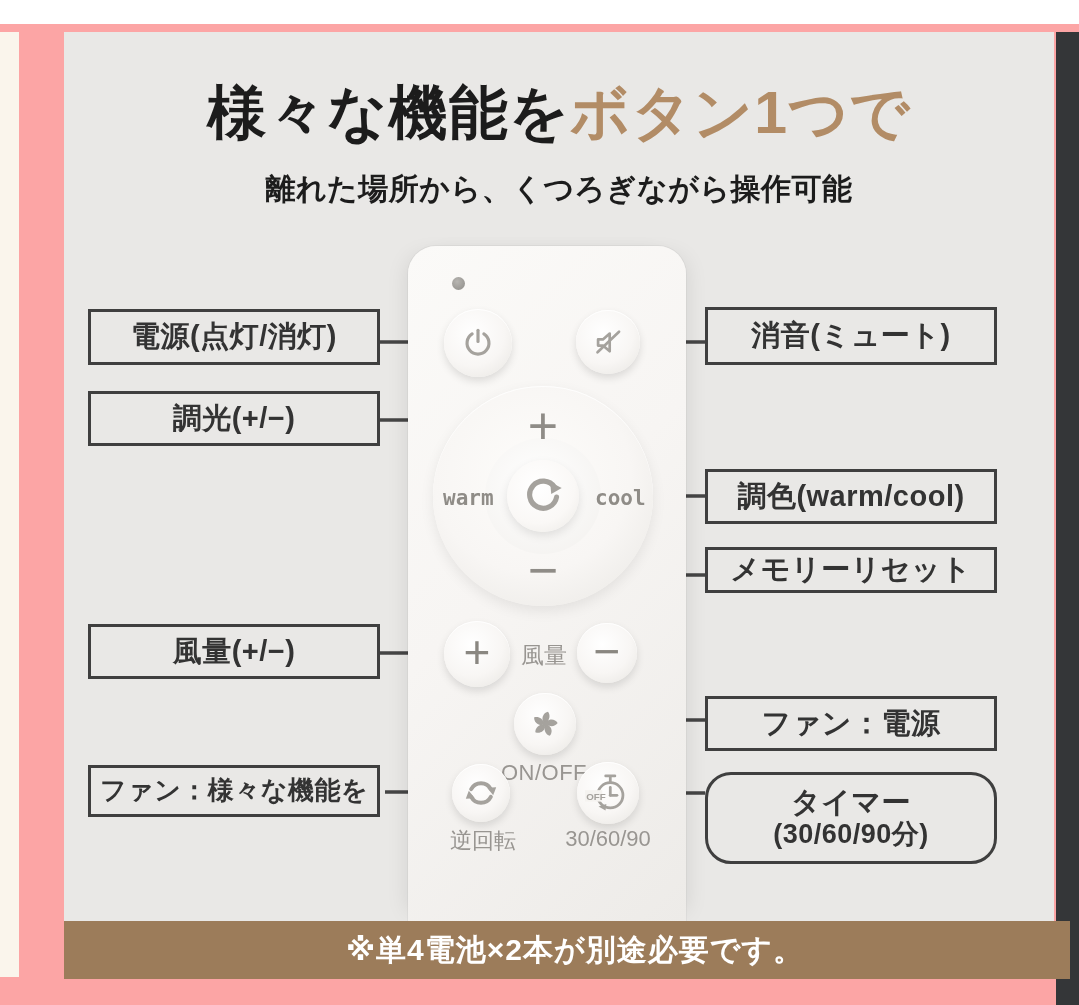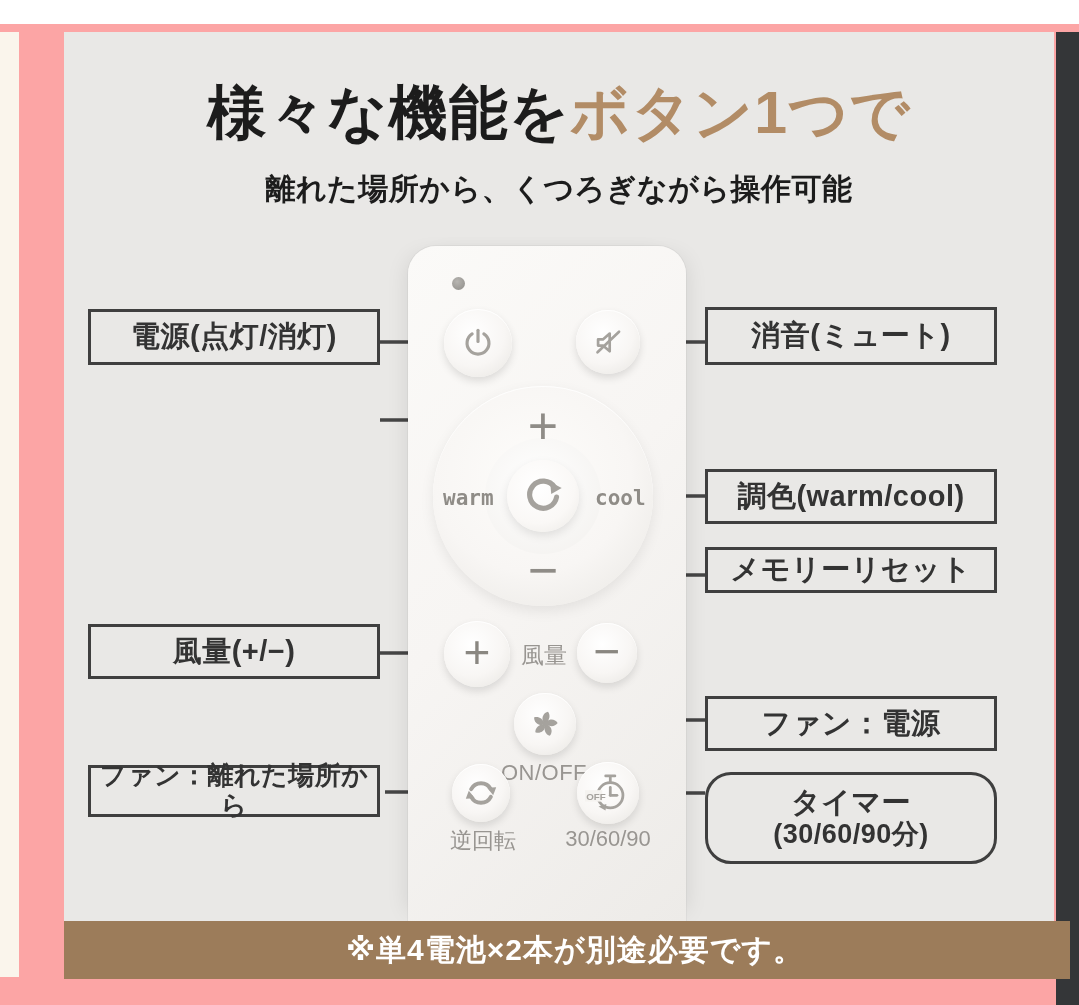--- a/index.html
+++ b/index.html
@@ -161,25 +161,28 @@
           <text x="1" y="25.8" font-size="8.5" font-weight="bold" fill="#a5a29d">OFF</text>
           <polygon points="11.8,31.8 18.6,29.6 17.8,35.2" fill="#a5a29d"></polygon>
         </svg>
       </div>
       <div class="remote-small-label" style="left:148px;top:580px;width:104px;font-size:22px;">30/60/90</div>
     </div>
 
     <div class="box" style="left:24px;top:277px;height:56px;">
         <span>電源(点灯/消灯)</span>
       </div>
+    <div class="box" style="left:24px;top:359px;height:55px;">
+        <span>調光(+/−)</span>
+      </div>
     <div class="box" style="left:24px;top:592px;height:55px;">
         <span>風量(+/−)</span>
       </div>
     <div class="box" style="left:24px;top:733px;height:52px;font-size:26px;">
-        <span>ファン：離れた場所から</span>
+        <span>ファン：様々な機能を</span>
       </div>
 
     <div class="box" style="left:641px;top:275px;height:58px;">
         <span>消音(ミュート)</span>
       </div>
     <div class="box" style="left:641px;top:437px;height:55px;">
         <span>調色(warm/cool)</span>
       </div>
     <div class="box" style="left:641px;top:515px;height:46px;">
         <span>メモリーリセット</span>

